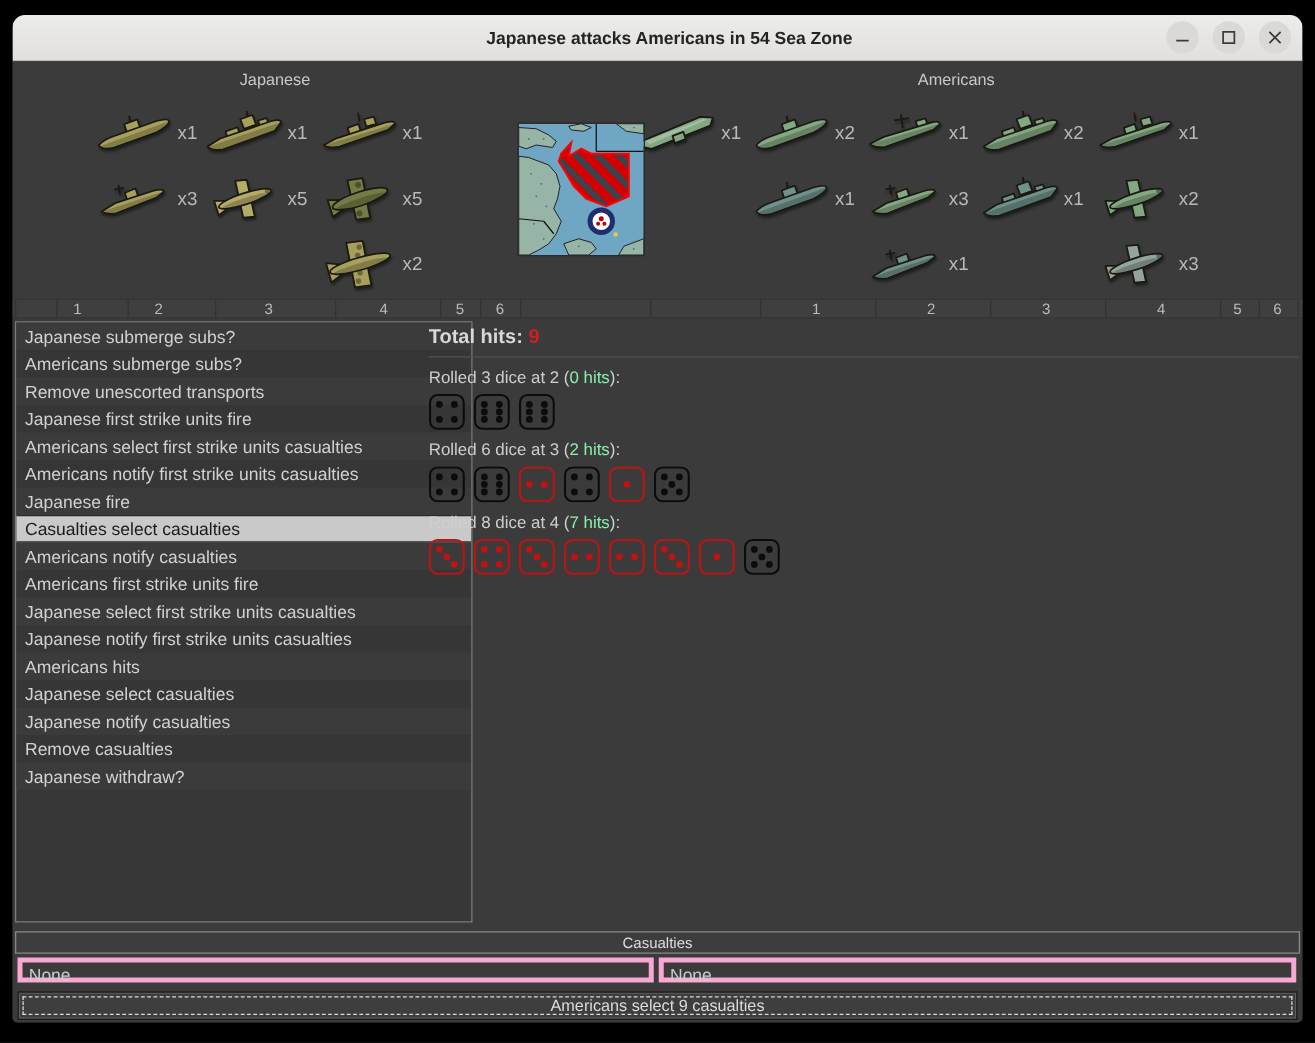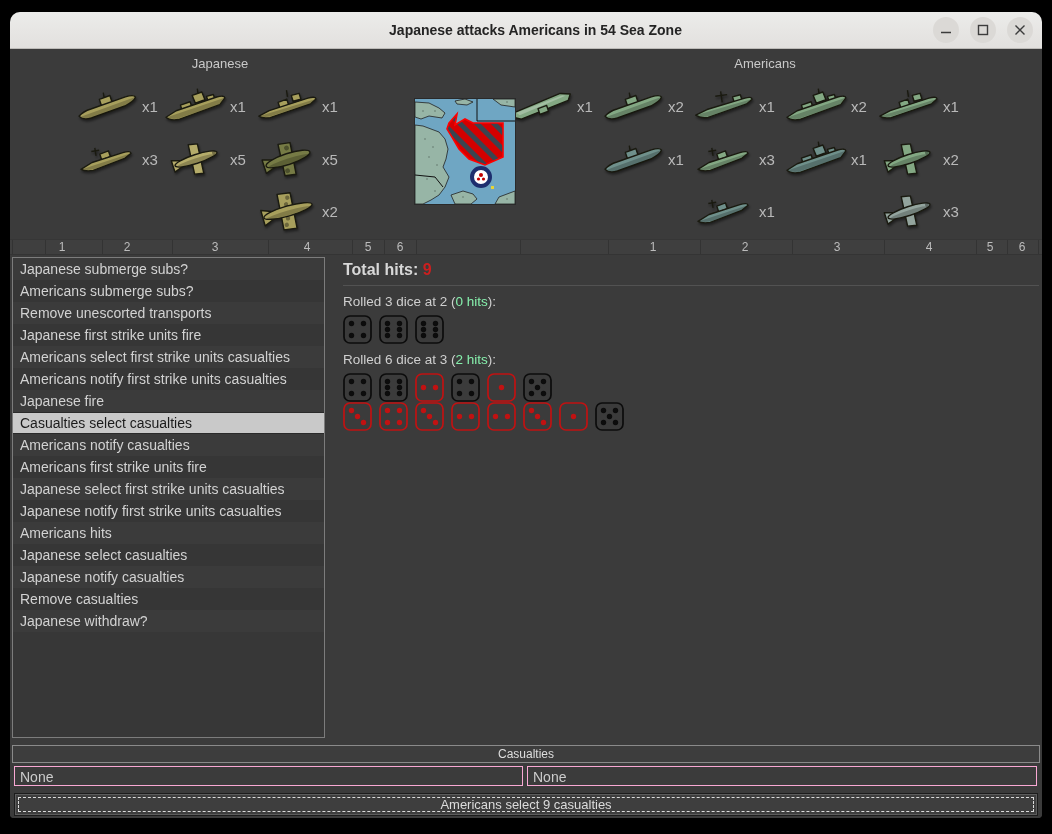--- a/index.html
+++ b/index.html
@@ -20,21 +20,21 @@
   .unit-cell{position:absolute;display:flex;align-items:center;height:42px;}
   .unit-icon{width:66px;height:40px;flex:0 0 66px;filter:drop-shadow(1px 2px 1px rgba(0,0,0,.45));}
   .unit-count{font-size:15px;color:#b9b9b9;margin-left:1px;}
   .map-thumb{position:absolute;left:405px;top:50px;width:100px;height:105px;outline:1px solid #2a2a2a;}
   
   .value-strip{position:absolute;left:0;top:190px;width:1032px;height:14px;background:#3f3f3f;
     border-top:1px solid #363636;border-bottom:1px solid #343434;}
   .cv-div{position:absolute;top:0;width:1px;height:14px;background:#333333;}
   .cv-num{position:absolute;top:0;transform:translateX(-50%);font-size:12px;line-height:14px;color:#bcbcbc;}
   
-  .steps-panel{position:absolute;left:2px;top:208px;width:313px;height:481px;background:#373737;
+  .steps-panel{position:absolute;left:2px;top:208px;width:366px;height:481px;background:#373737;
     border:1px solid #7c7c7c;box-sizing:border-box;overflow:hidden;}
   .step-row{height:22px;line-height:22px;padding-left:7px;font-size:14px;color:#d2d2d2;white-space:nowrap;}
   .step-row:nth-child(odd){background:#3b3b3b;}
   .step-row:nth-child(even){background:#363636;}
   .step-row.selected{background:#c9c9c9;color:#1b1b1b;border-top:1px solid #2a2a2a;border-bottom:1px solid #2a2a2a;
     height:20px;line-height:20px;}
   
   .results-panel{position:absolute;left:333px;top:210px;width:696px;}
   .total-hits{font-size:16px;font-weight:bold;color:#d8d8d8;padding:2px 0 6px 0;border-bottom:1px solid #525252;}
   .total-hits .hits-num{color:#cc1f1f;}
@@ -42,21 +42,21 @@
   .rl-hits{color:#86efac;}
   .dice-row{display:flex;gap:7px;}
   .die{width:29px;height:29px;}
   .die .die-body{fill:none;stroke:#0c0c0c;stroke-width:1.7;}
   .die .pip{fill:#0c0c0c;}
   .die.hit .die-body{stroke:#c11212;}
   .die.hit .pip{fill:#c11212;}
   
   .casualties-header{position:absolute;left:2px;top:696px;width:1026px;height:16px;background:#3d3d3d;
     border:1px solid #8a8a8a;text-align:center;font-size:12px;line-height:16px;color:#dedede;}
-  .cas-panel{position:absolute;top:717px;height:20px;background:#3b3b3b;border:1px solid #f9a8d4;
+  .cas-panel{position:absolute;top:717px;height:20px;background:#3b3b3b;border:4px solid #f9a8d4;
     font-size:14px;line-height:20px;color:#cccccc;padding-left:5px;box-sizing:border-box;}
   .cas-left{left:4px;width:509px;}
   .cas-right{left:517px;width:510px;}
   .action-button{position:absolute;left:4px;top:744px;width:1024px;height:23px;background:#3e3e3e;
     border:1px solid #1c1c1c;box-shadow:inset 0 0 0 1px #5d5d5d;outline:1px dashed #dcdcdc;outline-offset:-5px;
     color:#dcdcdc;font-size:13px;font-family:inherit;cursor:pointer;}
 </style>
 </head>
 <body>
 
@@ -490,20 +490,23 @@
                 <circle cx="8.5" cy="8.5" r="2.7" class="pip"></circle>
                 <circle cx="20.5" cy="8.5" r="2.7" class="pip"></circle>
                 <circle cx="14.5" cy="14.5" r="2.7" class="pip"></circle>
                 <circle cx="8.5" cy="20.5" r="2.7" class="pip"></circle>
                 <circle cx="20.5" cy="20.5" r="2.7" class="pip"></circle>
               </svg>
             </div>
   </div>
 
   <div class="roll-group">
+    <div class="roll-label">
+      <span class="rl-prefix">Rolled 8 dice at 4 (</span><span class="rl-hits">7 hits</span><span class="rl-suffix">):</span>
+    </div>
     <div class="dice-row">
               <svg viewBox="0 0 29 29" class="die hit">
                 <rect x="1" y="1" width="27" height="27" rx="6" class="die-body"></rect>
                 <circle cx="8.5" cy="8.5" r="2.7" class="pip"></circle>
                 <circle cx="14.5" cy="14.5" r="2.7" class="pip"></circle>
                 <circle cx="20.5" cy="20.5" r="2.7" class="pip"></circle>
               </svg>
               <svg viewBox="0 0 29 29" class="die hit">
                 <rect x="1" y="1" width="27" height="27" rx="6" class="die-body"></rect>
                 <circle cx="8.5" cy="8.5" r="2.7" class="pip"></circle>

